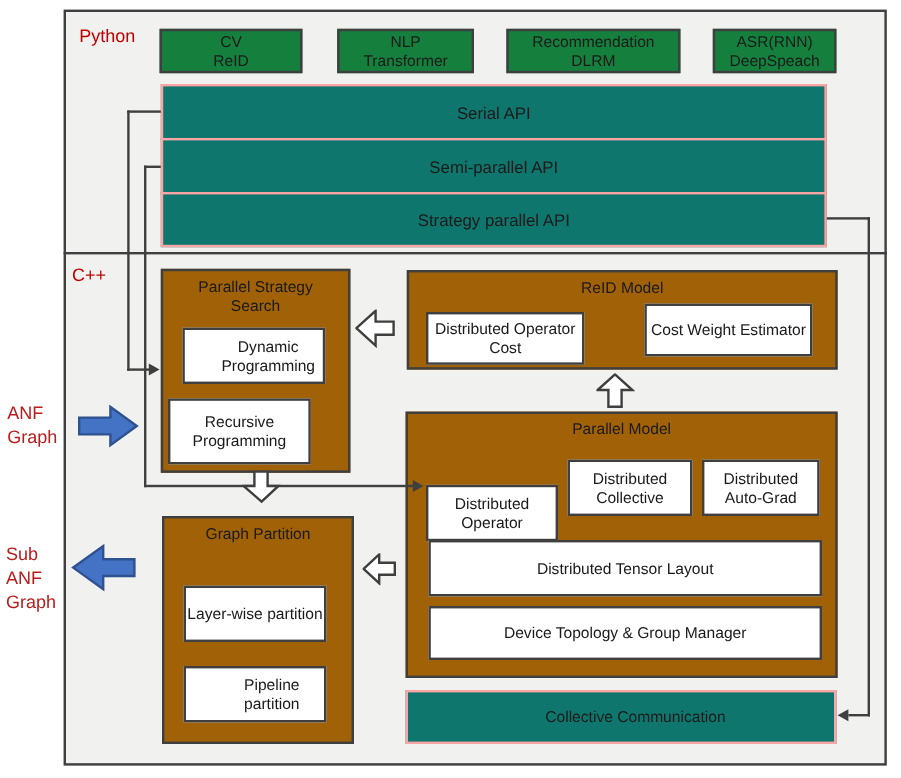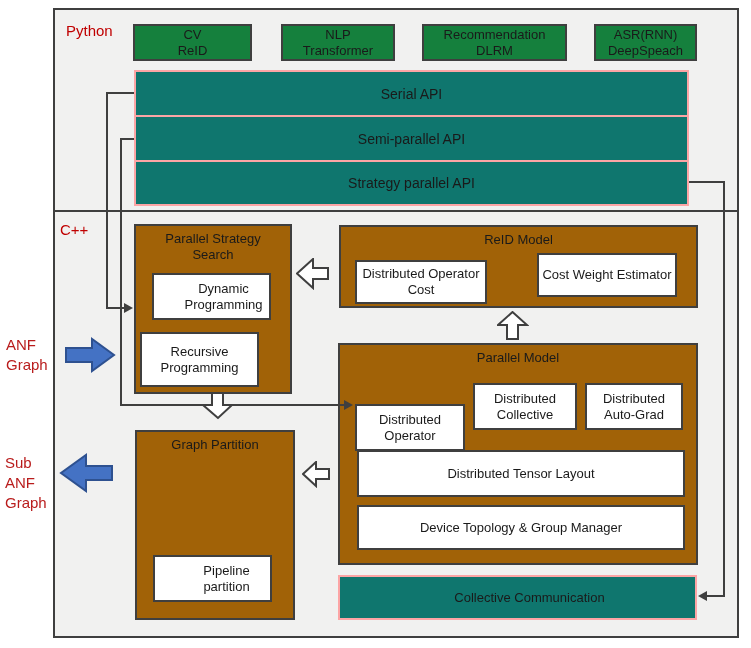--- a/index.html
+++ b/index.html
@@ -90,20 +90,21 @@
     <div class="container-title">Parallel Model</div>
     <div class="inner" style="left:15px;top:38px;width:110px;height:47px;margin-top:21px;">Distributed Operator</div>
     <div class="inner" style="left:133px;top:38px;width:104px;height:47px;">Distributed Collective</div>
     <div class="inner" style="left:245px;top:38px;width:98px;height:47px;">Distributed Auto-Grad</div>
     <div class="inner" style="left:17px;top:105px;width:328px;height:47px;">Distributed Tensor Layout</div>
     <div class="inner" style="left:17px;top:160px;width:328px;height:45px;">Device Topology &amp; Group Manager</div>
   </div>
 
   <div class="container-box" style="left:135px;top:430px;width:160px;height:190px;">
     <div class="container-title">Graph Partition</div>
+    <div class="inner" style="left:16px;top:56px;width:119px;height:47px;">Layer-wise partition</div>
     <div class="inner" style="left:16px;top:123px;width:119px;height:47px;padding-left:28px;">Pipeline partition</div>
   </div>
 
   <div class="bar" style="left:338px;top:575px;width:359px;height:45px;font-size:13px;padding-left:24px;">Collective Communication</div>
 
   <div class="line" style="left:106px;top:92px;width:28px;height:2px;"></div>
   <div class="line" style="left:106px;top:92px;width:2px;height:217px;"></div>
   <div class="line" style="left:106px;top:307px;width:19px;height:2px;"></div>
   <div class="ah-right" style="left:124px;top:303px;"></div>
 

